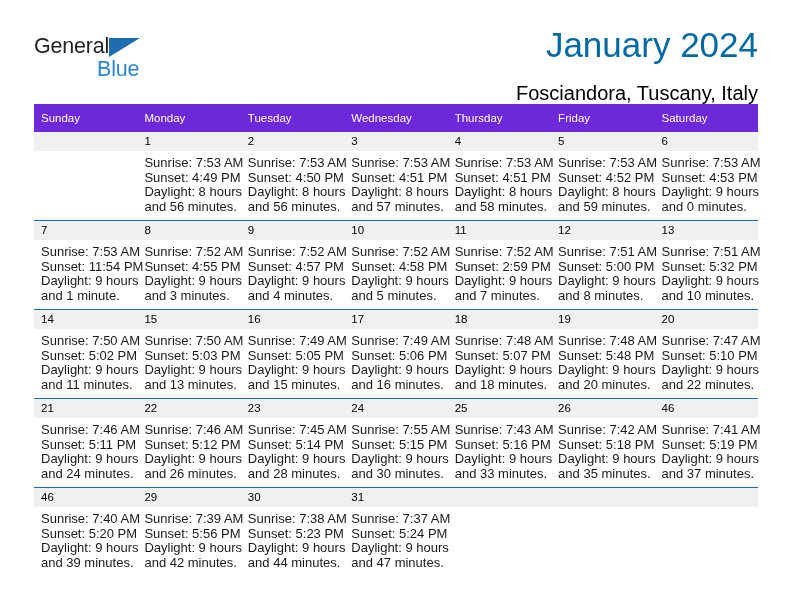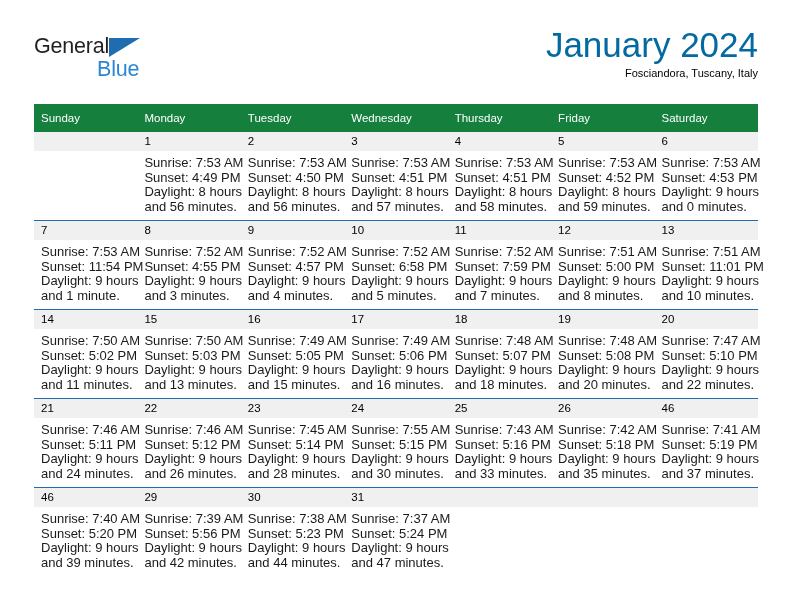--- a/index.html
+++ b/index.html
@@ -69,41 +69,41 @@
     top: 0;
     text-align: right;
   }
   .cal-title {
     font-size: 35px;
     color: #0369a1;
     line-height: 34px;
     white-space: nowrap;
   }
   .cal-subtitle {
-    font-size: 11px;
+    font-size: 20px;
     color: #000000;
     line-height: 22px;
-    margin-top: 0;
+    margin-top: 20px;
     white-space: nowrap;
   }
 
   
   .calendar {
     position: absolute;
     left: 34px;
     top: 104px;
     width: 724px;
   }
   table.cal {
     border-collapse: collapse;
     width: 724px;
     table-layout: fixed;
   }
   table.cal th {
-    background: #15803d;
+    background: #6d28d9;
     color: #ffffff;
     font-size: 11.5px;
     font-weight: normal;
     text-align: left;
     padding: 5px 0 5px 7px;
     height: 18px;
     border: none;
   }
   td.daycell {
     vertical-align: top;
@@ -257,48 +257,48 @@
                 <div>Sunrise: 7:52 AM</div>
                 <div>Sunset: 4:57 PM</div>
                 <div>Daylight: 9 hours</div>
                 <div>and 4 minutes.</div>
               </div>
             </td>
             <td class="daycell">
               <div class="daynum-band">10</div>
               <div class="dayinfo">
                 <div>Sunrise: 7:52 AM</div>
-                <div>Sunset: 6:58 PM</div>
+                <div>Sunset: 4:58 PM</div>
                 <div>Daylight: 9 hours</div>
                 <div>and 5 minutes.</div>
               </div>
             </td>
             <td class="daycell">
               <div class="daynum-band">11</div>
               <div class="dayinfo">
                 <div>Sunrise: 7:52 AM</div>
-                <div>Sunset: 7:59 PM</div>
+                <div>Sunset: 2:59 PM</div>
                 <div>Daylight: 9 hours</div>
                 <div>and 7 minutes.</div>
               </div>
             </td>
             <td class="daycell">
               <div class="daynum-band">12</div>
               <div class="dayinfo">
                 <div>Sunrise: 7:51 AM</div>
                 <div>Sunset: 5:00 PM</div>
                 <div>Daylight: 9 hours</div>
                 <div>and 8 minutes.</div>
               </div>
             </td>
             <td class="daycell">
               <div class="daynum-band">13</div>
               <div class="dayinfo">
                 <div>Sunrise: 7:51 AM</div>
-                <div>Sunset: 11:01 PM</div>
+                <div>Sunset: 5:32 PM</div>
                 <div>Daylight: 9 hours</div>
                 <div>and 10 minutes.</div>
               </div>
             </td>
           </tr>
           <tr class="weekrow">
             <td class="daycell">
               <div class="daynum-band">14</div>
               <div class="dayinfo">
                 <div>Sunrise: 7:50 AM</div>
@@ -340,21 +340,21 @@
                 <div>Sunrise: 7:48 AM</div>
                 <div>Sunset: 5:07 PM</div>
                 <div>Daylight: 9 hours</div>
                 <div>and 18 minutes.</div>
               </div>
             </td>
             <td class="daycell">
               <div class="daynum-band">19</div>
               <div class="dayinfo">
                 <div>Sunrise: 7:48 AM</div>
-                <div>Sunset: 5:08 PM</div>
+                <div>Sunset: 5:48 PM</div>
                 <div>Daylight: 9 hours</div>
                 <div>and 20 minutes.</div>
               </div>
             </td>
             <td class="daycell">
               <div class="daynum-band">20</div>
               <div class="dayinfo">
                 <div>Sunrise: 7:47 AM</div>
                 <div>Sunset: 5:10 PM</div>
                 <div>Daylight: 9 hours</div>

